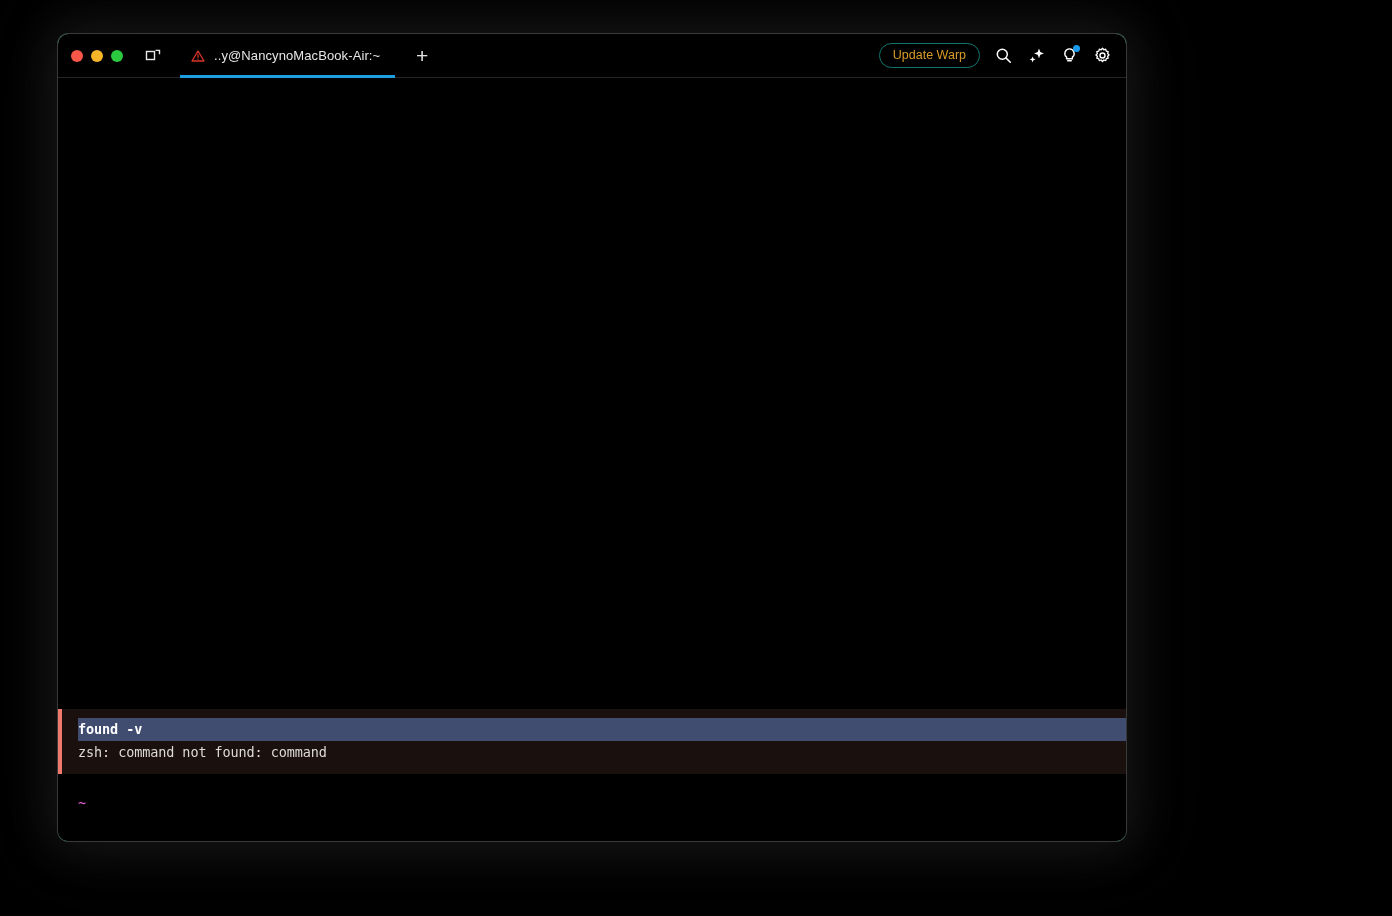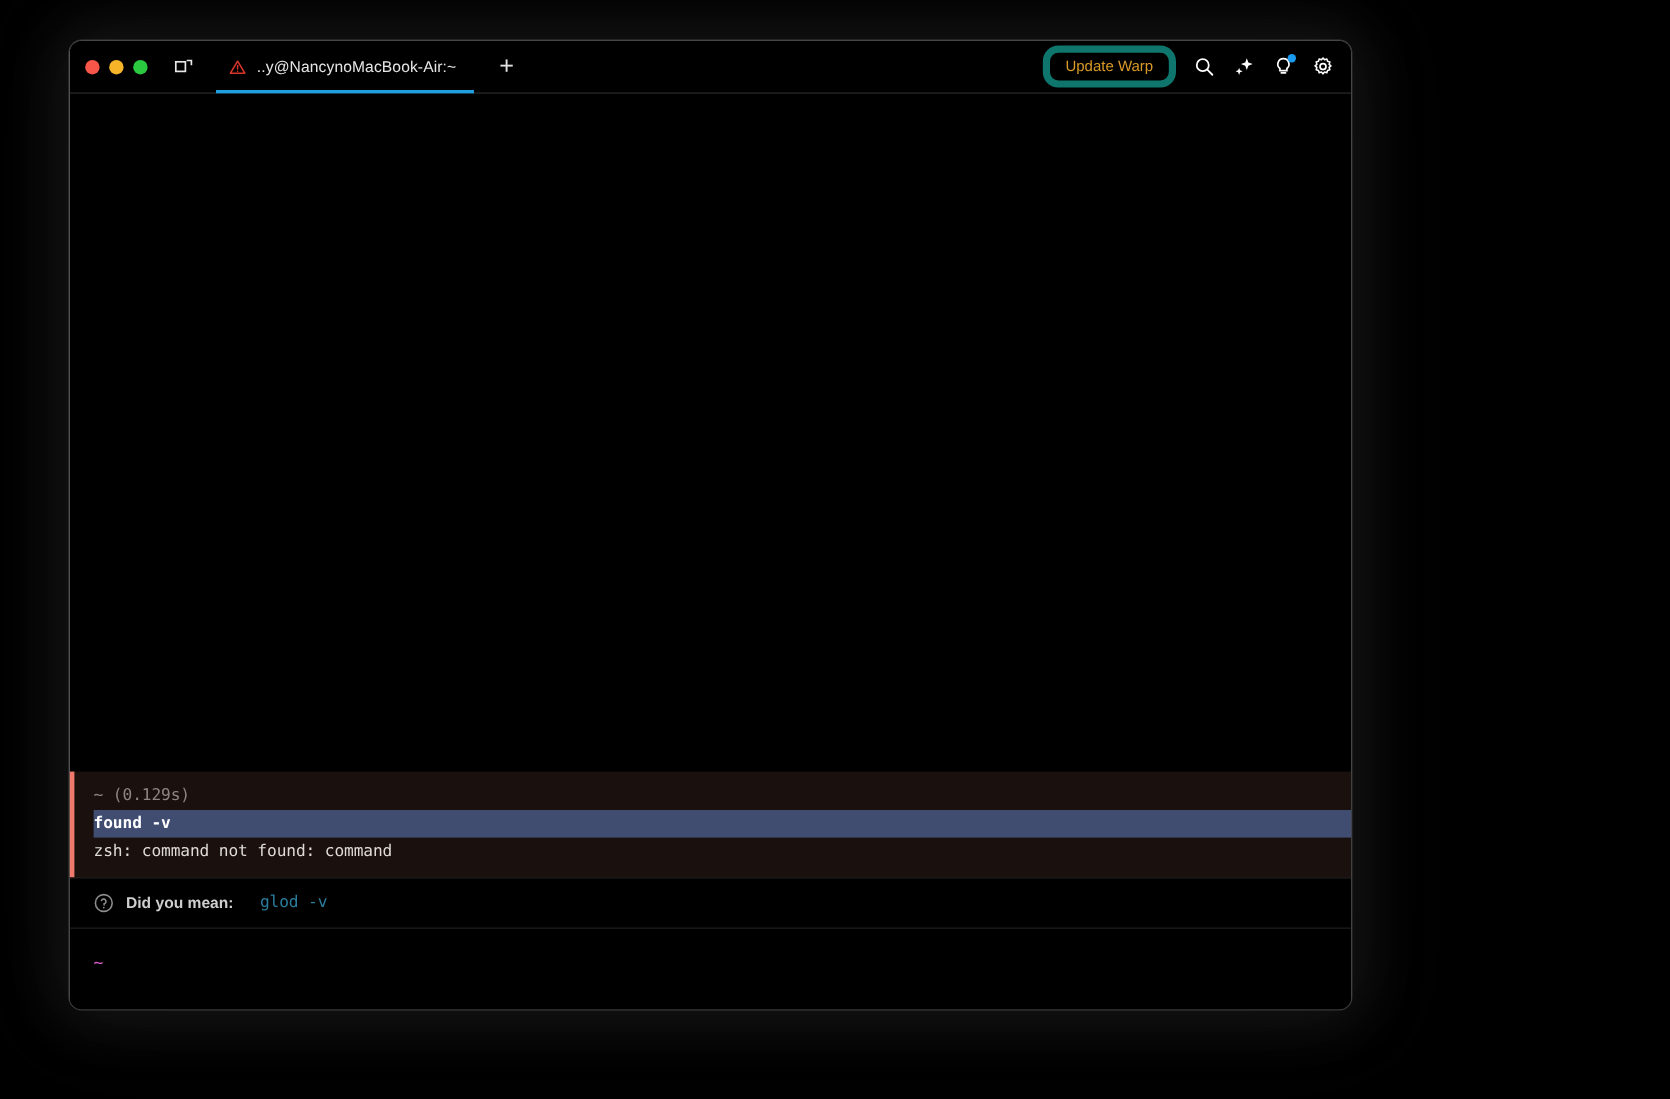--- a/index.html
+++ b/index.html
@@ -20,21 +20,21 @@
     background: #000000;
   }
 
   
   .window {
     position: absolute;
     left: 57px;
     top: 33px;
     width: 1070px;
     height: 809px;
-    background: #a3a3a3;
+    background: #5eead4;
     border: 1px solid #3a3a3a;
     border-radius: 11px;
     overflow: hidden;
     box-shadow: 0 0 46px 10px rgba(60,60,60,0.30),
                 0 0 90px 26px rgba(40,40,40,0.18);
   }
 
   
   .titlebar {
     position: relative;
@@ -99,21 +99,21 @@
 
   .titlebar-right {
     margin-left: auto;
     display: flex;
     align-items: center;
     gap: 13px;
     padding-right: 14px;
   }
 
   .update-btn {
-    border: 6px solid #0f766e;
+    border: 1px solid #0f766e;
     color: #d99a27;
     background: transparent;
     border-radius: 13px;
     font-size: 12.5px;
     padding: 4px 13px 5px;
     white-space: nowrap;
     font-family: "Liberation Sans", sans-serif;
   }
 
   .tb-icon {
@@ -282,37 +282,25 @@
         </span>
 
       </div>
     </div>
 
     <div class="body">
 
       <div class="block">
         <span class="block-accent"></span>
         <div class="block-inner">
-          <div class="mono prompt-meta">~ (0.129s)</div>
           <div class="mono cmd-line">found -v</div>
           <div class="mono cmd-out">zsh: command not found: command</div>
         </div>
       </div>
 
-      <div class="suggest-row">
-        <span class="q-icon">
-          <svg width="17" height="17" viewBox="0 0 17 17" fill="none">
-            <circle cx="8.5" cy="8.5" r="7" stroke="currentColor" stroke-width="1.3"></circle>
-            <path d="M6.6 6.4 a1.95 1.95 0 1 1 2.2 2.7 v1.1" stroke="currentColor" stroke-width="1.3" fill="none" stroke-linecap="round"></path>
-            <circle cx="8.5" cy="12.3" r="0.72" fill="currentColor"></circle>
-          </svg>
-        </span>
-        <span class="suggest-label">Did you mean:</span>
-        <span class="mono suggest-cmd">glod -v</span>
-      </div>
 
       <div class="input-row">
         <span class="mono input-prompt">~</span>
         <span class="mono"></span>
       </div>
 
     </div>
 
   </div>
 </div>

